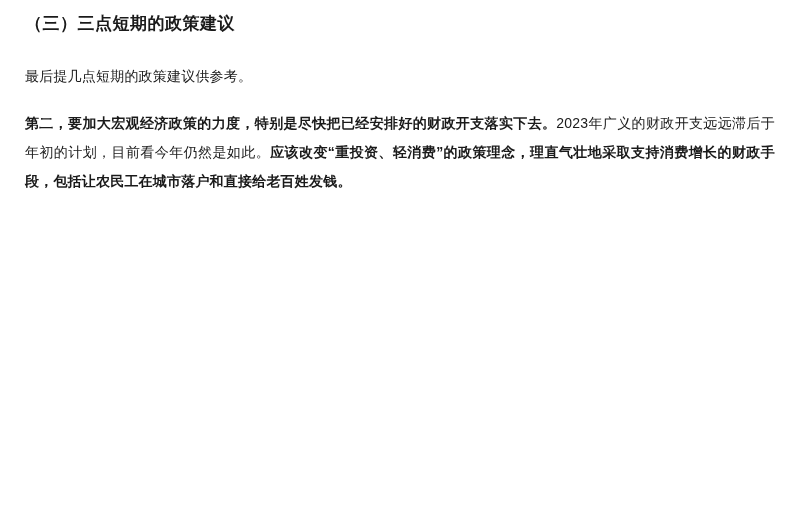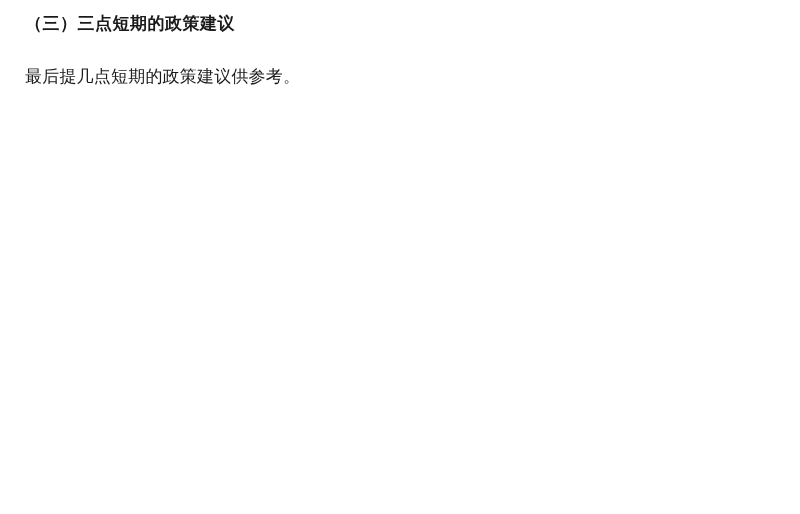--- a/index.html
+++ b/index.html
@@ -19,32 +19,33 @@
     color: #1a1a1a;
   }
   .doc-heading {
     font-size: 17px;
     font-weight: 700;
     line-height: 24px;
     margin: 0 0 26px 0;
     letter-spacing: 0.5px;
   }
   .intro, .para {
-    font-size: 17px;
+    font-size: 14px;
     line-height: 29px;
     margin: 0 0 18px 0;
     text-align: justify;
     letter-spacing: 0.2px;
   }
   .seg { font-weight: 400; }
   .seg.bold { font-weight: 700; }
 </style>
 </head>
 <body>
 
 <div class="page">
   <h3 class="doc-heading">（三）三点短期的政策建议</h3>
 
   <p class="intro">最后提几点短期的政策建议供参考。</p>
 
   <div>
+      <p class="para"><span class="seg bold">第二，要加大宏观经济政策的力度，特别是尽快把已经安排好的财政开支落实下去。</span><span class="seg">2023年广义的财政开支远远滞后于年初的计划，目前看今年仍然是如此。</span><span class="seg bold">应该改变“重投资、轻消费”的政策理念，理直气壮地采取支持消费增长的财政手段，包括让农民工在城市落户和直接给老百姓发钱。</span></p>
     </div>
 </div>
 
 </body></html>

